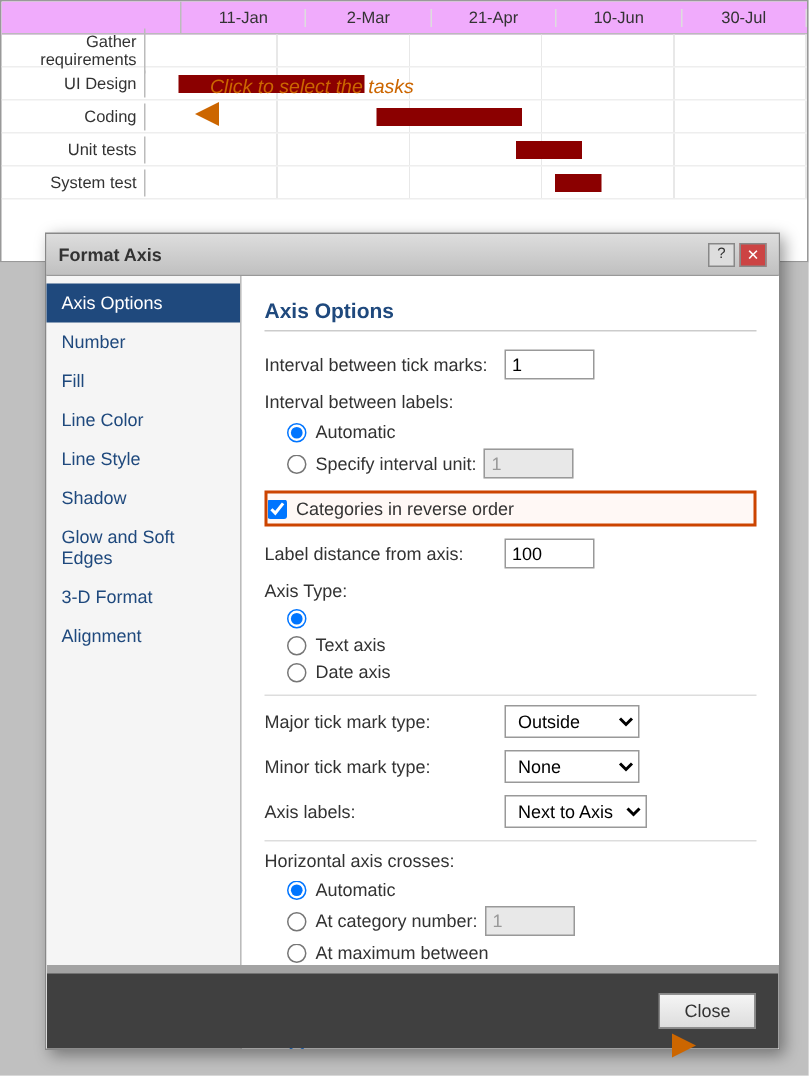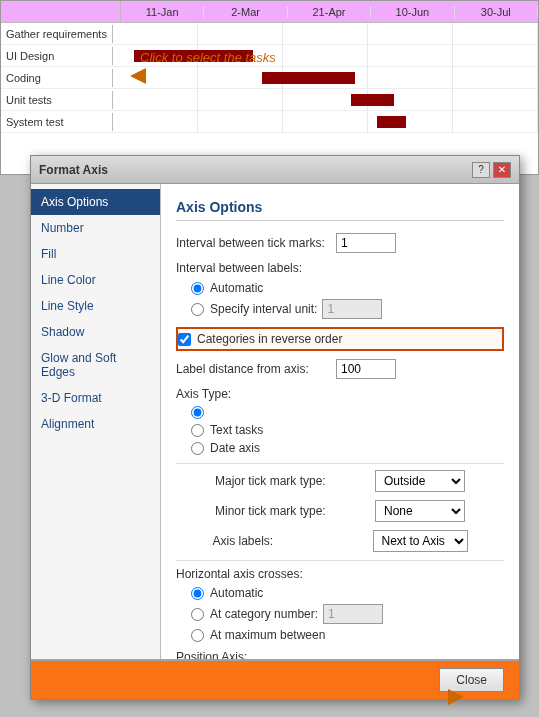--- a/index.html
+++ b/index.html
@@ -58,24 +58,25 @@
     }
 
     .gantt-row {
       display: flex;
       height: 22px;
       border-bottom: 1px solid #eee;
       align-items: center;
     }
 
     .gantt-row-label {
-      width: 112px;
+      width: 96px;
       border-right: 1px solid #bbb;
       padding: 3px 5px;
       font-size: 11px;
+      text-align: right;
       color: #333;
     }
 
     .gantt-row-chart {
       flex: 1;
       height: 100%;
       position: relative;
       background: repeating-linear-gradient(
         90deg,
         transparent,
@@ -271,21 +272,20 @@
     .section-label {
       font-size: 12px;
       color: #333;
       margin-bottom: 6px;
     }
 
     .dropdown-row {
       display: flex;
       align-items: center;
       margin-bottom: 8px;
-      justify-content: center;
     }
 
     .dropdown-label {
       font-size: 12px;
       color: #333;
       min-width: 160px;
     }
 
     .dropdown-select {
       height: 22px;
@@ -305,23 +305,23 @@
     .indent {
       padding-left: 15px;
     }
 
     
     .dialog-footer {
       position: absolute;
       bottom: 0;
       left: 0;
       right: 0;
-      height: 40px;
-      background: #f97316;
-      border-top: 2px solid #a3a3a3;
+      height: 56px;
+      background: #404040;
+      border-top: 6px solid #a3a3a3;
       display: flex;
       align-items: center;
       justify-content: flex-end;
       padding: 0 15px;
     }
 
     .close-button {
       background: linear-gradient(to bottom, #f5f5f5, #ddd);
       border: 1px solid #888;
       padding: 4px 16px;
@@ -458,21 +458,21 @@
         <input type="text" class="field-input" value="100" style="">
       </div>
 
       <div class="section-title">Axis Type:</div>
       <div class="radio-group indent">
         <div class="radio-row">
           <input type="radio" name="axis-type" checked="" style="">
         </div>
         <div class="radio-row">
           <input type="radio" name="axis-type" style="">
-          <span class="radio-label">Text tasks</span>
+          <span class="radio-label">Text axis</span>
         </div>
         <div class="radio-row">
           <input type="radio" name="axis-type" style="">
           <span class="radio-label">Date axis</span>
         </div>
       </div>
 
       <hr class="separator-line">
 
       <div class="dropdown-row">

